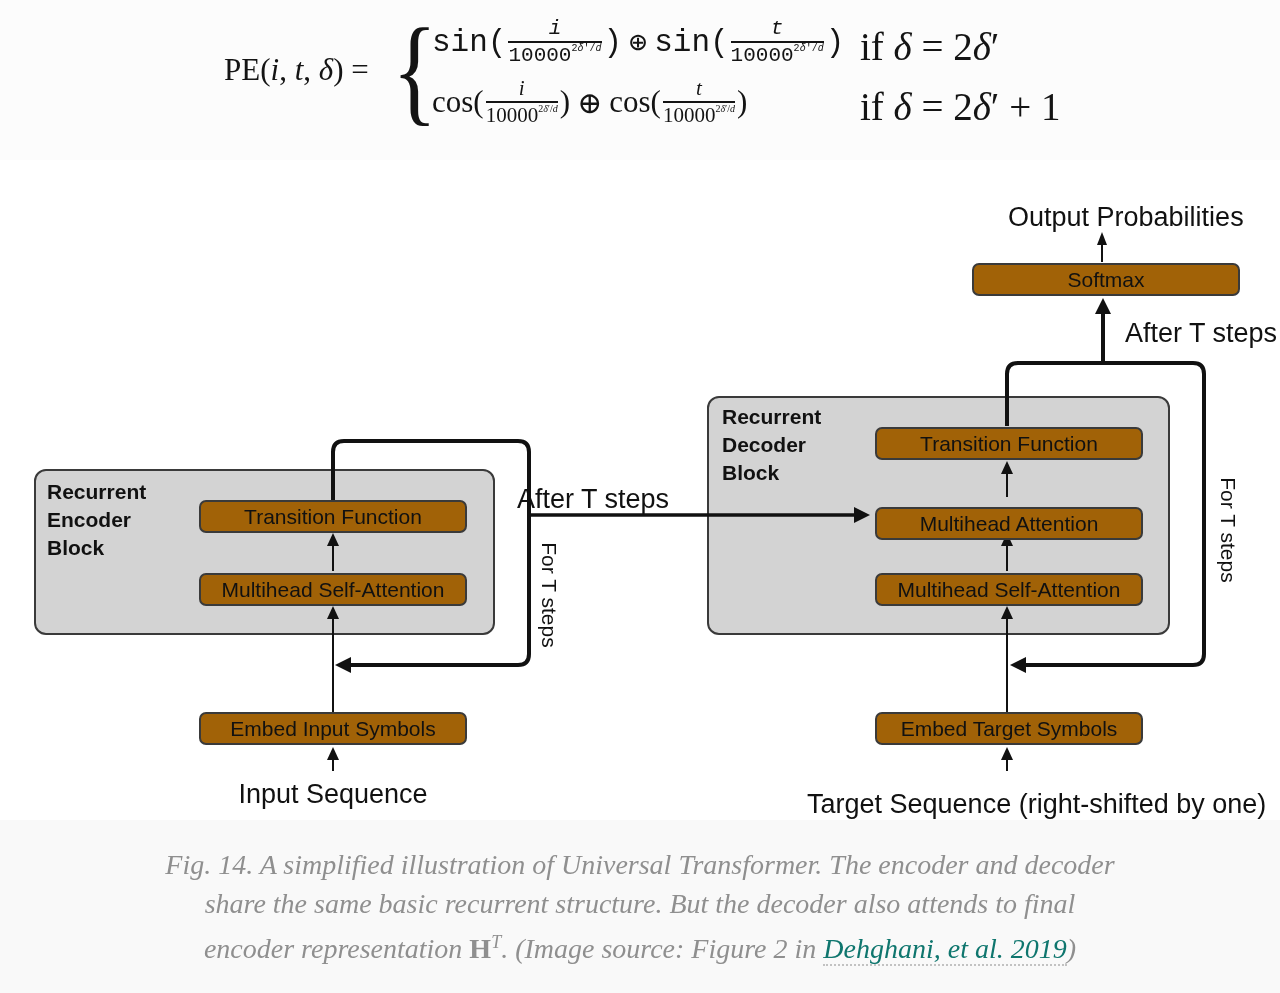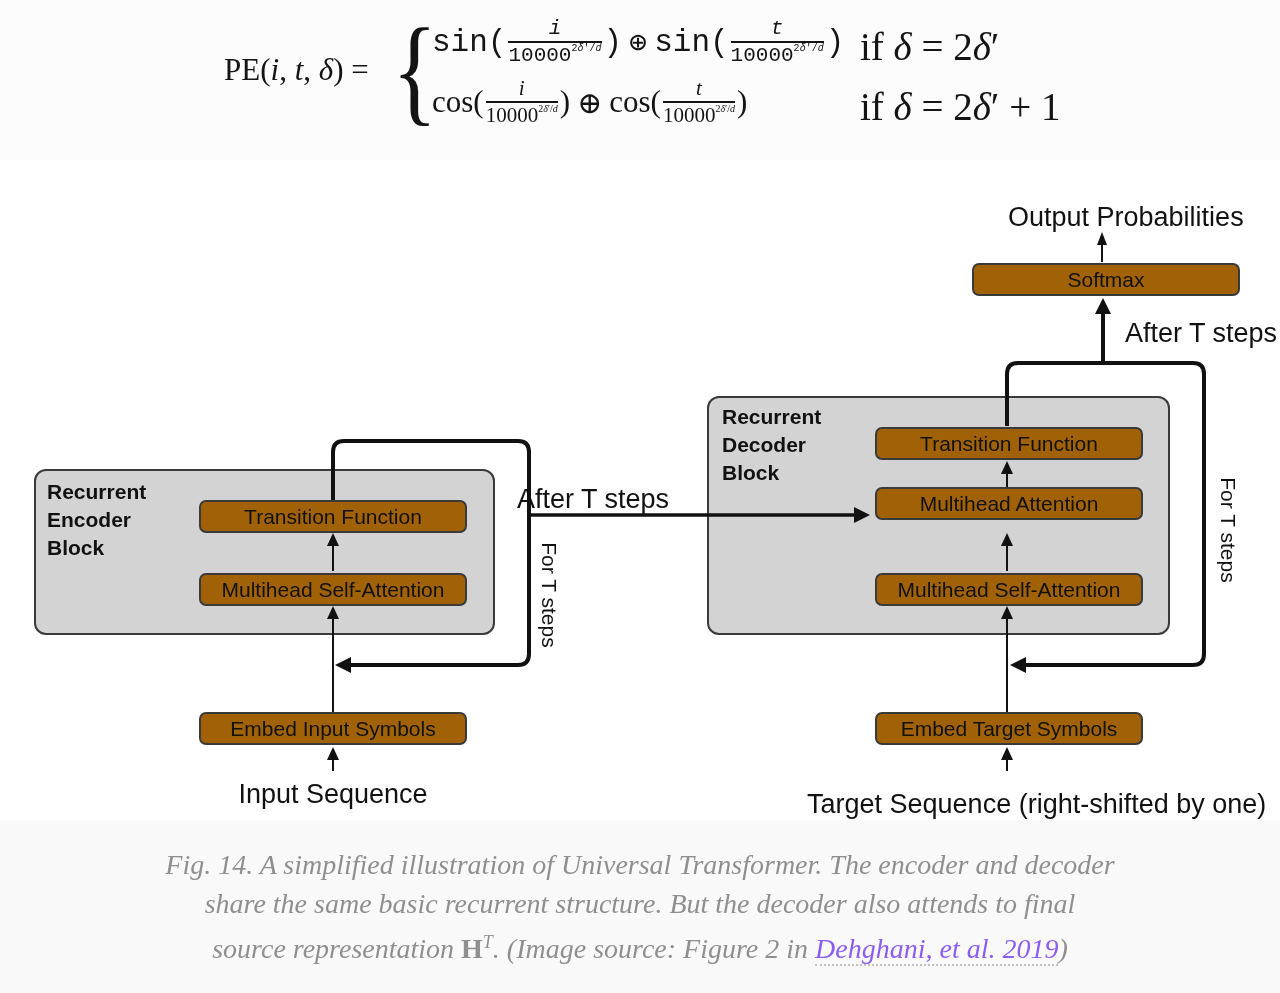--- a/index.html
+++ b/index.html
@@ -35,21 +35,21 @@
   .rot{position:absolute;width:120px;height:24px;text-align:center;font-size:21px;color:#111;
        transform:rotate(90deg);transform-origin:center center;white-space:nowrap;}
   svg.wires{position:absolute;left:0;top:0;pointer-events:none;}
 
   
   .caption{position:absolute;left:0;top:845px;width:1280px;text-align:center;
            font-family:"Liberation Serif","DejaVu Serif",serif;font-style:italic;
            font-size:28px;line-height:39px;color:#8f8f8f;}
   .caption .hsym{font-weight:bold;font-style:normal;}
   .caption sup{font-size:18px;}
-  .caption a{color:#8b5cf6;text-decoration:none;border-bottom:2px dotted #c2c2c2;cursor:pointer;}
+  .caption a{color:#0f766e;text-decoration:none;border-bottom:2px dotted #c2c2c2;cursor:pointer;}
 </style>
 </head>
 <body>
 
 <div class="screen">
 
   <div class="strip-top"></div>
   <div class="strip-bottom"></div>
 
   <div class="formula">
@@ -110,32 +110,32 @@
       <polygon points="1103,298 1095,314 1111,314"></polygon>
       <polygon points="870,515 854,507 854,523"></polygon>
     </g>
   </svg>
 
   <div class="wbox" style="left:199px;top:500px;">Transition Function</div>
   <div class="wbox" style="left:199px;top:573px;">Multihead Self-Attention</div>
   <div class="wbox" style="left:199px;top:712px;">Embed Input Symbols</div>
 
   <div class="wbox" style="left:875px;top:427px;">Transition Function</div>
-  <div class="wbox" style="left:875px;top:487px;">Multihead Attention</div>
+  <div class="wbox" style="left:875px;top:507px;">Multihead Attention</div>
   <div class="wbox" style="left:875px;top:573px;">Multihead Self-Attention</div>
   <div class="wbox" style="left:875px;top:712px;">Embed Target Symbols</div>
   <div class="wbox" style="left:972px;top:263px;">Softmax</div>
 
   <div class="dlabel center" style="left:233px;top:779px;width:200px;">Input Sequence</div>
   <div class="dlabel center" style="left:807px;top:789px;width:400px;">Target Sequence (right-shifted by one)</div>
   <div class="dlabel" style="left:1008px;top:202px;">Output Probabilities</div>
   <div class="dlabel center" style="left:503px;top:484px;width:180px;">After T steps</div>
   <div class="dlabel" style="left:1125px;top:318px;">After T steps</div>
   <div class="rot" style="left:489px;top:583px;">For T steps</div>
   <div class="rot" style="left:1168px;top:518px;">For T steps</div>
 
   <div class="caption">
     <div>Fig. 14. A simplified illustration of Universal Transformer. The encoder and decoder</div>
     <div>share the same basic recurrent structure. But the decoder also attends to final</div>
-    <div><span>source representation </span><span class="hsym">H</span><sup>T</sup><span>. (Image source: Figure 2 in </span><a>Dehghani, et al. 2019</a><span>)</span></div>
+    <div><span>encoder representation </span><span class="hsym">H</span><sup>T</sup><span>. (Image source: Figure 2 in </span><a>Dehghani, et al. 2019</a><span>)</span></div>
   </div>
 
 </div>
 
 </body></html>

